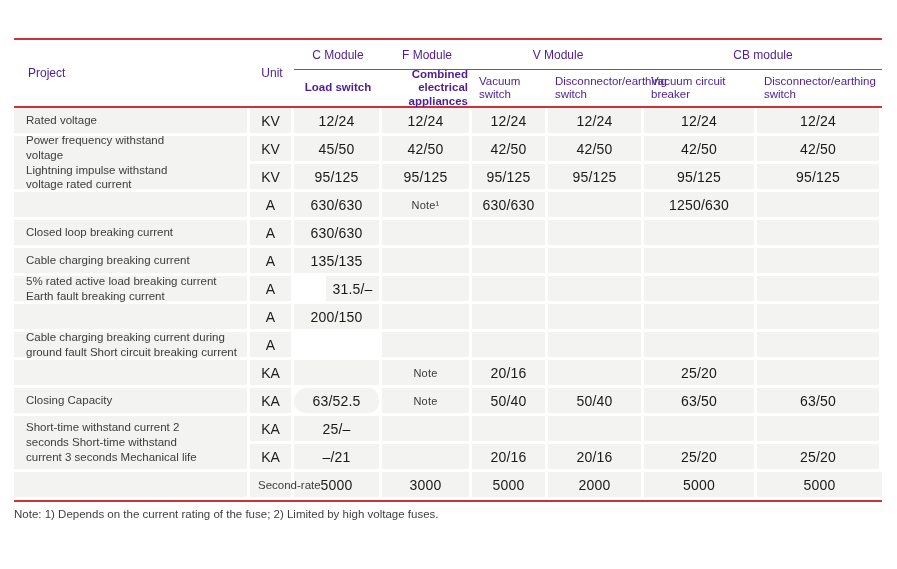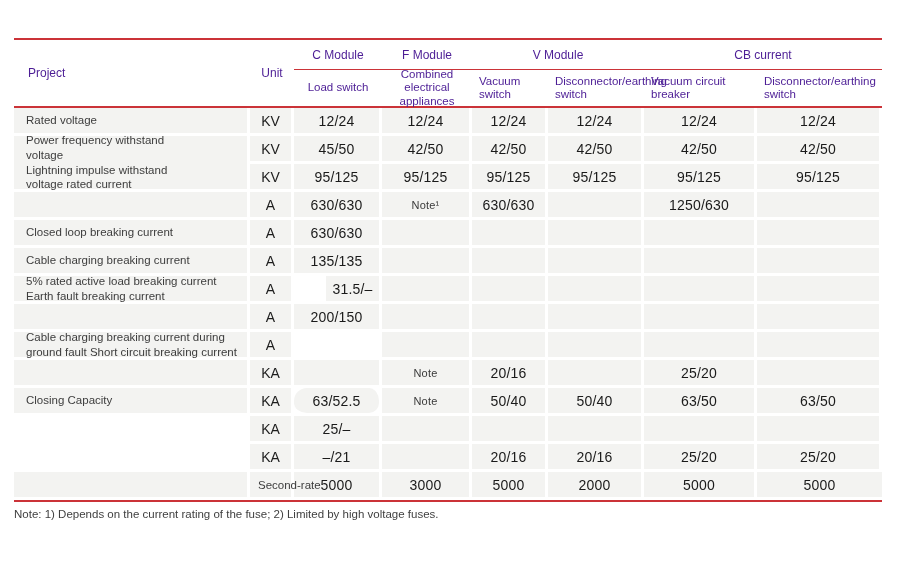--- a/index.html
+++ b/index.html
@@ -19,21 +19,21 @@
   }
   .hcell { display:flex; align-items:center; color:#4c1d95; font-size:12px; }
   .h-project { grid-column:1; grid-row:1 / span 2; padding-left:14px; }
   .h-unit    { grid-column:2; grid-row:1 / span 2; justify-content:center; }
   .h-group   { grid-row:1; justify-content:center; border-bottom:1px solid var(--red); }
   .h-group.g1 { grid-column:3; }
   .h-group.g2 { grid-column:4; }
   .h-group.g3 { grid-column:5 / span 2; }
   .h-group.g4 { grid-column:7 / span 2; }
   .h-sub { grid-row:2; font-size:11.5px; line-height:1.15; padding:2px 4px; }
-  .h-sub.center { justify-content:center; text-align:center; }
+  .h-sub.center { justify-content:center; text-align:right;font-weight:bold; }
   .h-sub.left { justify-content:flex-start; text-align:left; padding-left:7px; }
   .h-sub.s1 { grid-column:3; } .h-sub.s2 { grid-column:4; }
   .h-sub.s3 { grid-column:5; } .h-sub.s4 { grid-column:6; }
   .h-sub.s5 { grid-column:7; } .h-sub.s6 { grid-column:8; }
 
   
   .tbody {
     display:grid;
     grid-template-columns:236px 44px 88px 90px 76px 96px 113px 125px;
     grid-template-rows:repeat(14, 28px);
@@ -74,21 +74,21 @@
 <div class="page">
   <div class="tablewrap">
 
     <div class="thead">
       <div class="hcell h-project">Project</div>
       <div class="hcell h-unit">Unit</div>
 
       <div class="hcell h-group g1">C Module</div>
       <div class="hcell h-group g2">F Module</div>
       <div class="hcell h-group g3">V Module</div>
-      <div class="hcell h-group g4">CB current</div>
+      <div class="hcell h-group g4">CB module</div>
 
       <div class="hcell h-sub center s1">Load switch</div>
       <div class="hcell h-sub center s2">Combined electrical appliances</div>
       <div class="hcell h-sub left s3">Vacuum switch</div>
       <div class="hcell h-sub left s4">Disconnector/earthing switch</div>
       <div class="hcell h-sub left s5">Vacuum circuit breaker</div>
       <div class="hcell h-sub left s6">Disconnector/earthing switch</div>
     </div>
 
     <div class="tbody">
@@ -176,20 +176,23 @@
         <div class="cell value-cell" style="grid-area: 10 / 7;">25/20</div>
         <div class="cell value-cell" style="grid-area: 10 / 8;"></div>
         <div class="cell project-cell" style="grid-area: 11 / 1;">Closing Capacity</div>
         <div class="cell unit-cell" style="grid-area: 11 / 2;">KA</div>
         <div class="cell value-cell" style="grid-area: 11 / 3; border-radius: 13px;">63/52.5</div>
         <div class="cell value-cell note" style="grid-area: 11 / 4;">Note</div>
         <div class="cell value-cell" style="grid-area: 11 / 5;">50/40</div>
         <div class="cell value-cell" style="grid-area: 11 / 6;">50/40</div>
         <div class="cell value-cell" style="grid-area: 11 / 7;">63/50</div>
         <div class="cell value-cell" style="grid-area: 11 / 8;">63/50</div>
+        <div class="cell project-cell" style="grid-area: 12 / 1 / span 2;">Short-time withstand current 2
+seconds Short-time withstand
+current 3 seconds Mechanical life</div>
         <div class="cell unit-cell" style="grid-area: 12 / 2;">KA</div>
         <div class="cell value-cell" style="grid-area: 12 / 3;">25/–</div>
         <div class="cell value-cell" style="grid-area: 12 / 4;"></div>
         <div class="cell value-cell" style="grid-area: 12 / 5;"></div>
         <div class="cell value-cell" style="grid-area: 12 / 6;"></div>
         <div class="cell value-cell" style="grid-area: 12 / 7;"></div>
         <div class="cell value-cell" style="grid-area: 12 / 8;"></div>
         <div class="cell unit-cell" style="grid-area: 13 / 2;">KA</div>
         <div class="cell value-cell" style="grid-area: 13 / 3;">–/21</div>
         <div class="cell value-cell" style="grid-area: 13 / 4;"></div>

